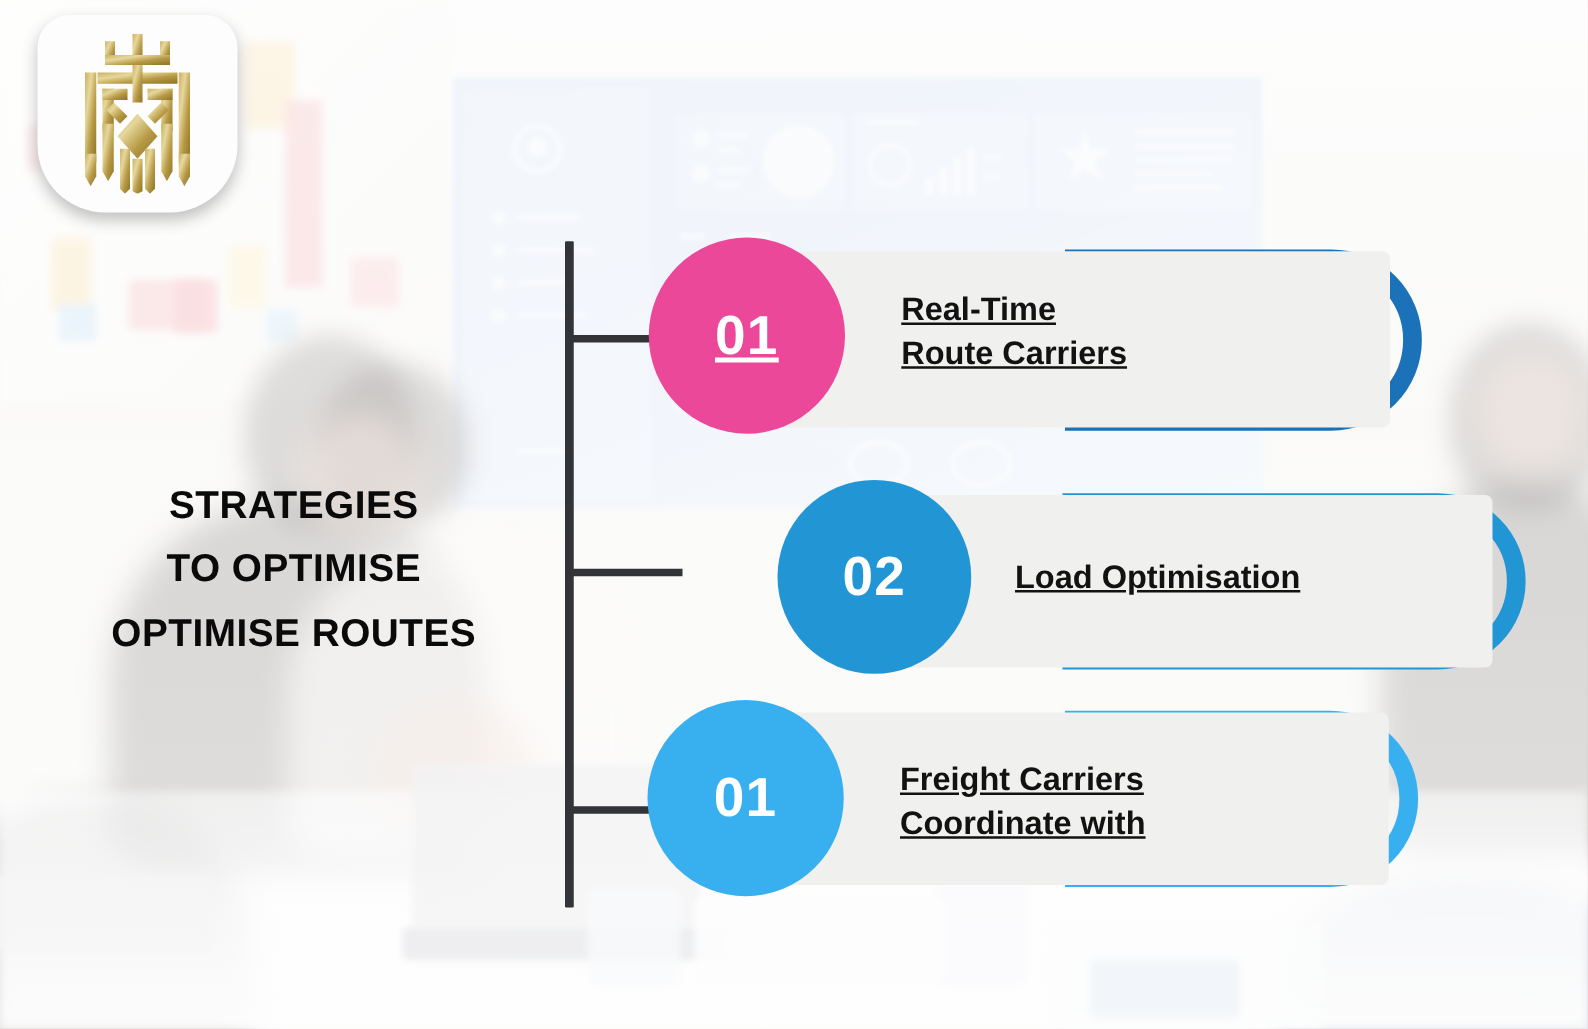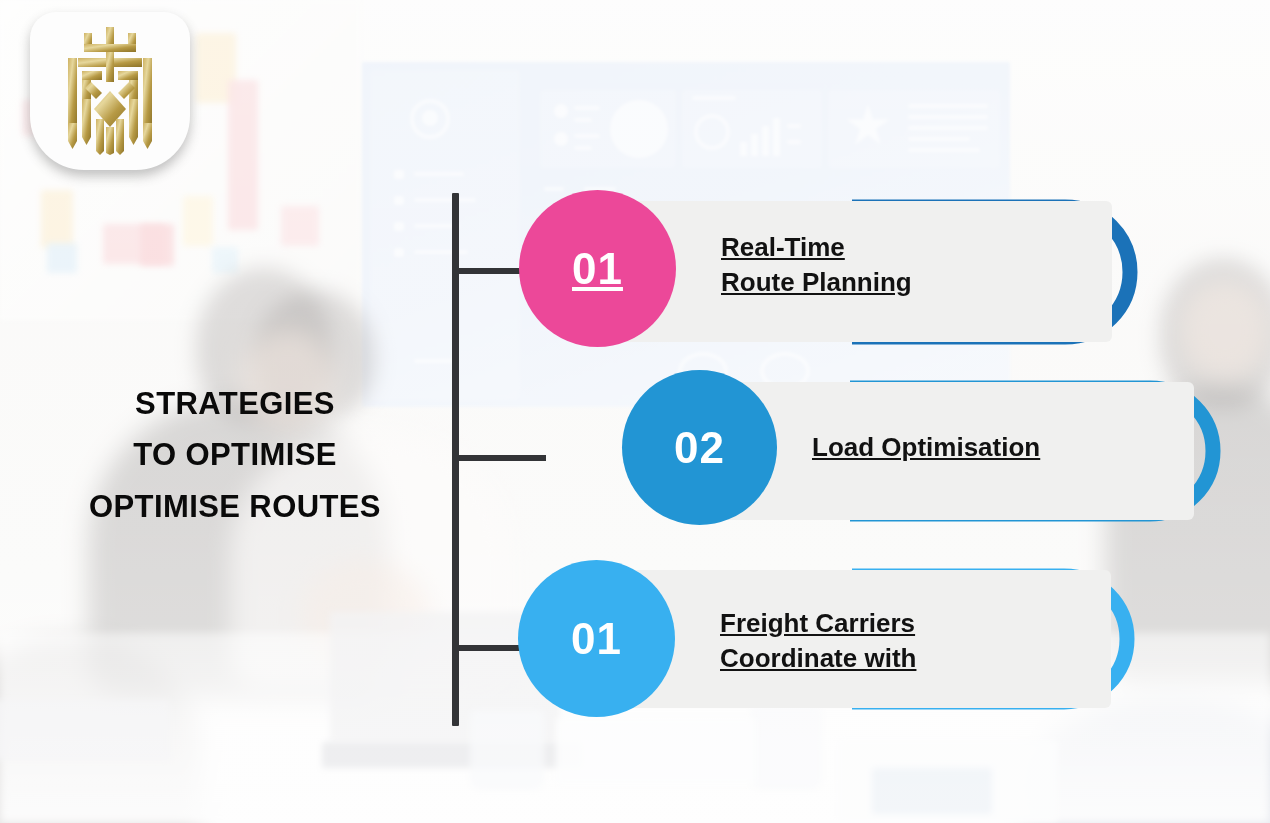--- a/index.html
+++ b/index.html
@@ -286,25 +286,25 @@
 <div class="card" style="left:519px;top:190px;width:620px;height:165px;z-index:5;">
   <svg class="card-outline" width="620" height="165" viewBox="0 0 620 165">
     <path d="M333 17 H546 A65 65 0 0 1 546 147 H333" fill="none" stroke="#1b72b8" stroke-width="15" stroke-linecap="butt"></path>
   </svg>
   <div class="card-plate" style="left:48px;top:11px;width:545px;height:141px;"></div>
   <div class="card-circle" style="left:0px;top:0px;width:157px;height:157px;background:#ec4899;text-decoration:underline;">
     <span>01</span>
   </div>
   <div class="card-text" style="left:202px;top:40px;">
     <span>Real-Time</span>
-    <span>Route Planning</span>
-  </div>
-</div>
-
-<div class="card" style="left:622px;top:378px;width:600px;height:160px;z-index:5;">
+    <span>Route Carriers</span>
+  </div>
+</div>
+
+<div class="card" style="left:622px;top:392px;width:600px;height:160px;z-index:5;">
   <svg class="card-outline" width="600" height="160" viewBox="0 0 600 160">
     <path d="M228 10 H528 A63 63 0 0 1 528 136 H228" fill="none" stroke="#2295d4" stroke-width="15" stroke-linecap="butt"></path>
   </svg>
   <div class="card-plate" style="left:44px;top:4px;width:528px;height:138px;"></div>
   <div class="card-circle" style="left:0px;top:-8px;width:155px;height:155px;background:#2295d4;">
     <span>02</span>
   </div>
   <div class="card-text" style="left:190px;top:52px;">
     <span>Load Optimisation</span>
   </div>

